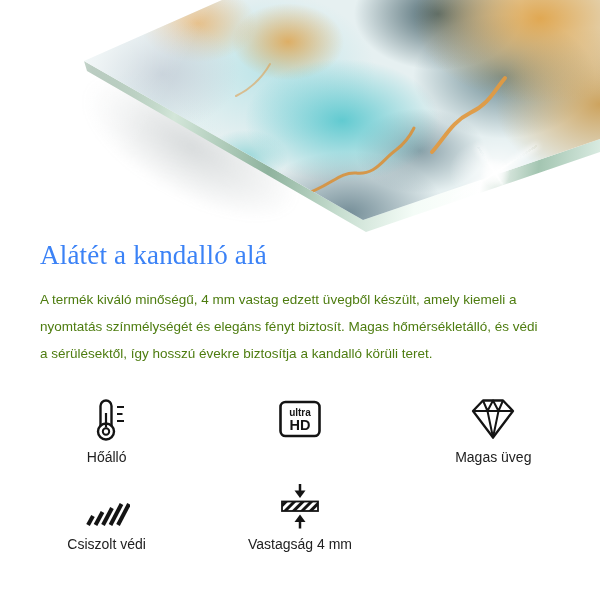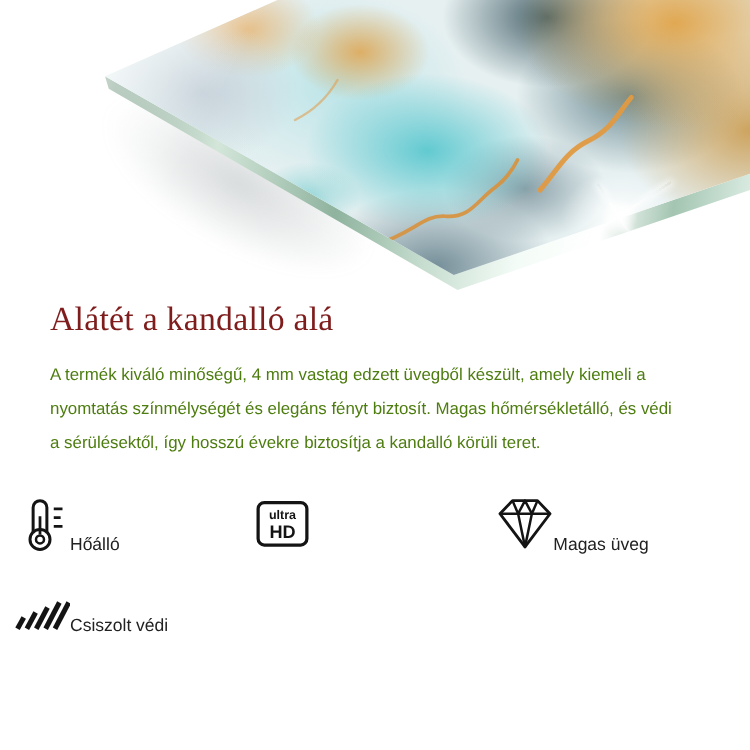--- a/index.html
+++ b/index.html
@@ -65,34 +65,34 @@
     box-shadow:0 0 6px 1px rgba(255,255,255,0.85);
   }
   .sparkle .glow{
     position:absolute;left:27px;top:27px;width:30px;height:30px;border-radius:50%;
     background:radial-gradient(circle, rgba(255,255,255,1) 0%, rgba(255,255,255,0.6) 40%, rgba(255,255,255,0) 72%);
   }
 
   
   .page-title{
     margin:6px 40px 0;font-family:"Liberation Serif", serif;font-weight:400;
-    font-size:27px;line-height:34px;color:#7f1d1d;letter-spacing:0.2px;
+    font-size:27px;line-height:34px;color:#3b82f6;letter-spacing:0.2px;
   }
   .page-title span{display:block;}
   .desc{
     margin:14px 40px 0;max-width:502px;
     font-size:13.5px;line-height:27px;color:#4d7c0f;
   }
 
   
   .features{
     margin-top:29px;display:grid;grid-template-columns:1fr 1fr 1fr;
     row-gap:19px;justify-items:center;padding:0 10px;
   }
-  .feature{display:flex;flex-direction:row;align-items:flex-end;width:100%;}
+  .feature{display:flex;flex-direction:column;align-items:center;width:100%;}
   .ficon{width:46px;height:46px;display:block;}
   .flabel{margin-top:8px;font-size:14px;line-height:14px;color:#212121;text-align:center;}
 </style>
 </head>
 <body>
 
 <div class="hero">
   <div class="floor-shadow"></div>
   <div class="glass-edge"></div>
   <div class="glass-art">
@@ -150,14 +150,30 @@
     <svg class="ficon" viewBox="0 0 46 46" fill="none" stroke="#141414">
       <path d="M4 42 L9 33" stroke-width="4"></path>
       <path d="M11.5 42 L18.5 29" stroke-width="4"></path>
       <path d="M19 42 L28 25" stroke-width="4"></path>
       <path d="M26.5 42 L37.5 21" stroke-width="4"></path>
       <path d="M34 42 L45 21" stroke-width="4"></path>
     </svg>
     <div class="flabel">Csiszolt védi</div>
   </div>
 
+  <div class="feature">
+    <svg class="ficon" viewBox="0 0 46 46">
+      <defs>
+        <pattern id="hatch" width="6" height="6" patternUnits="userSpaceOnUse" patternTransform="rotate(45)">
+          <rect width="6" height="6" fill="#ffffff"></rect>
+          <rect width="3" height="6" fill="#141414"></rect>
+        </pattern>
+      </defs>
+      <path d="M23 1 V8" stroke="#141414" stroke-width="2.5"></path>
+      <path d="M17.5 7.5 H28.5 L23 15 Z" fill="#141414"></path>
+      <rect x="5" y="18.5" width="36" height="9.5" fill="url(#hatch)" stroke="#141414" stroke-width="1.8"></rect>
+      <path d="M17.5 39 H28.5 L23 31.5 Z" fill="#141414" transform="translate(0,0)"></path>
+      <path d="M23 38.5 V45.5" stroke="#141414" stroke-width="2.5"></path>
+    </svg>
+    <div class="flabel">Vastagság 4 mm</div>
+  </div>
 
 </div>
 
 </body></html>

